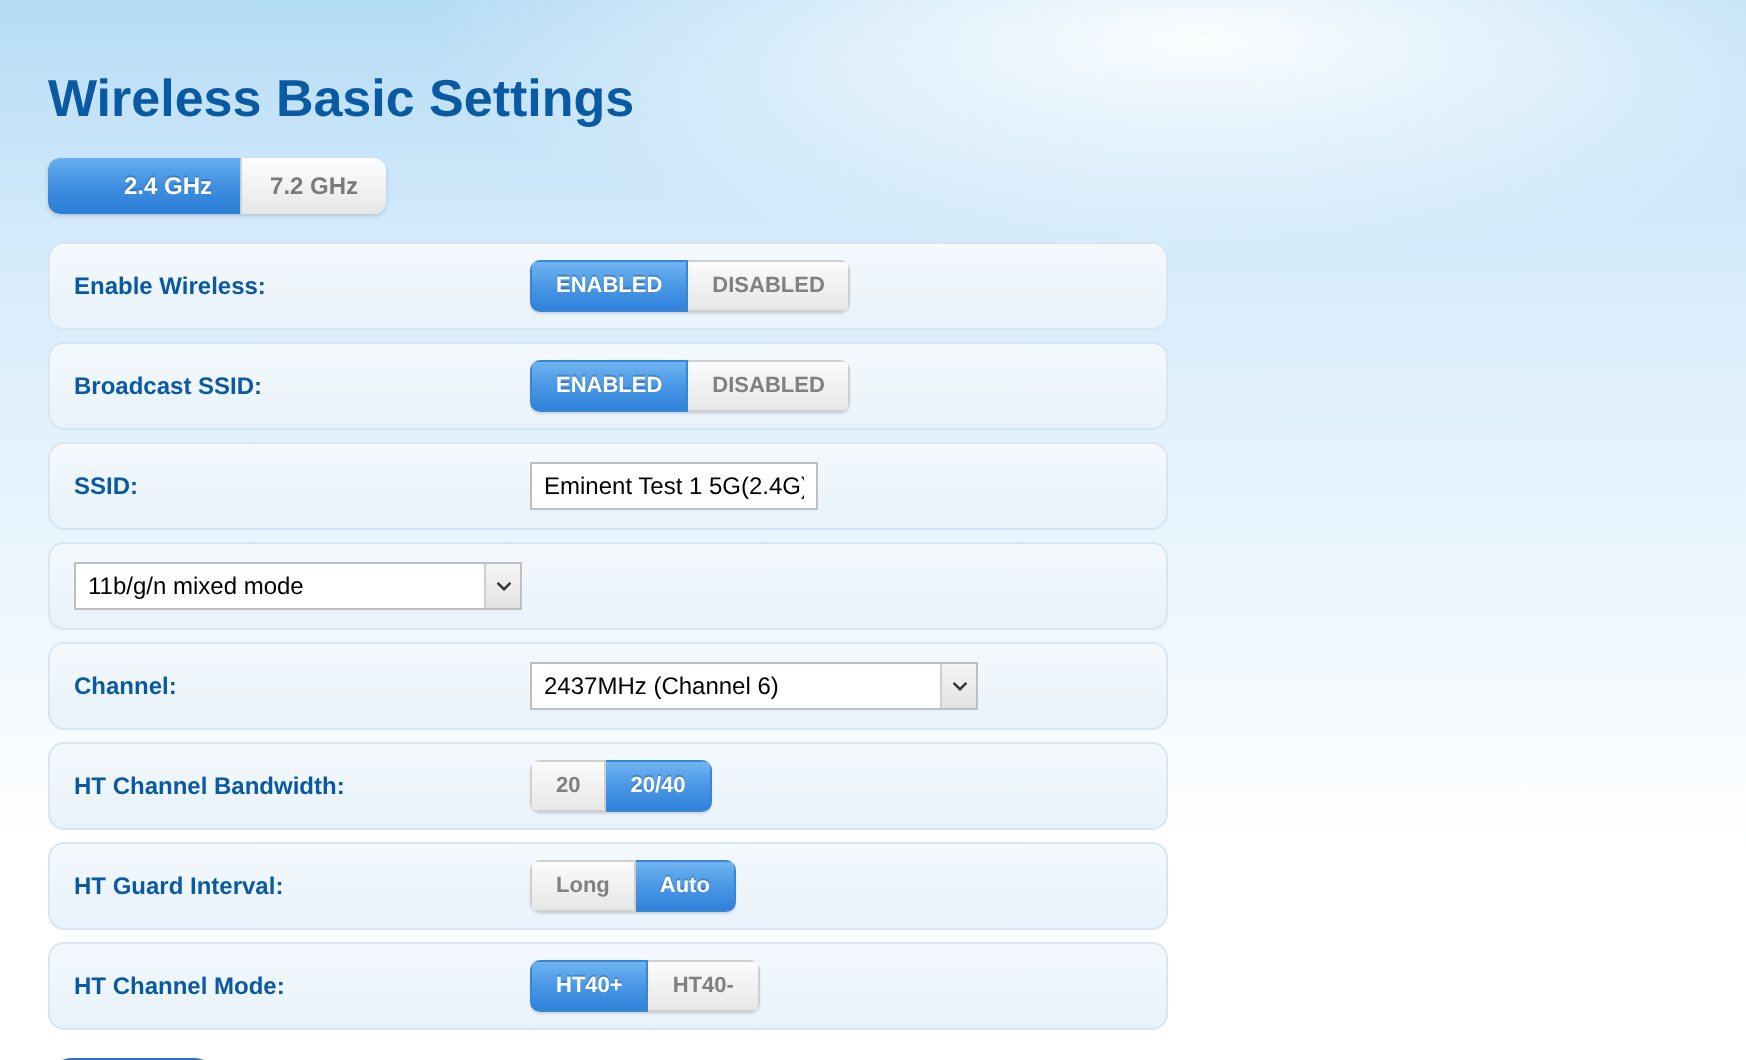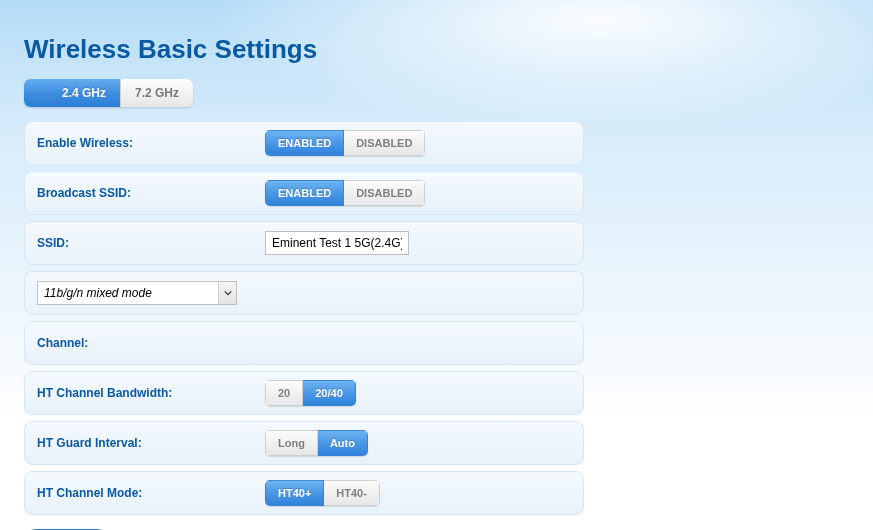--- a/index.html
+++ b/index.html
@@ -97,27 +97,26 @@
   .text-input {
     width: 144px;
     height: 24px;
     font-size: 12px;
     padding: 2px 6px;
     border: 1px solid #bfbfbf;
     background: #fff;
   }
   .select-wrap {
     position: relative;
-    width: 200px;
+    width: 224px;
     height: 24px;
     border: 1px solid #bfbfbf;
     background: #fff;
     display: flex;
     align-items: center;
-    font-style: italic;
   }
   .select-value {
     flex: 1;
     font-size: 12px;
     padding: 0 6px;
     white-space: nowrap;
     overflow: hidden;
   }
   .select-arrow {
     width: 18px; height: 100%;
@@ -190,20 +189,30 @@
           <svg viewBox="0 0 10 10">
               <path d="M1 3 L5 7 L9 3" fill="none" stroke="#333" stroke-width="1.5"></path>
             </svg>
         </div>
       </div>
     </div>
   </div>
 
   <div class="row">
     <div class="row-label">Channel:</div>
+    <div class="row-control">
+      <div class="select-wrap">
+        <div class="select-value">2437MHz (Channel 6)</div>
+        <div class="select-arrow">
+          <svg viewBox="0 0 10 10">
+              <path d="M1 3 L5 7 L9 3" fill="none" stroke="#333" stroke-width="1.5"></path>
+            </svg>
+        </div>
+      </div>
+    </div>
   </div>
 
   <div class="row">
     <div class="row-label">HT Channel Bandwidth:</div>
     <div class="row-control">
       <div class="seg">
         <div class="seg-btn seg-off">20</div>
         <div class="seg-btn seg-on">20/40</div>
       </div>
     </div>

